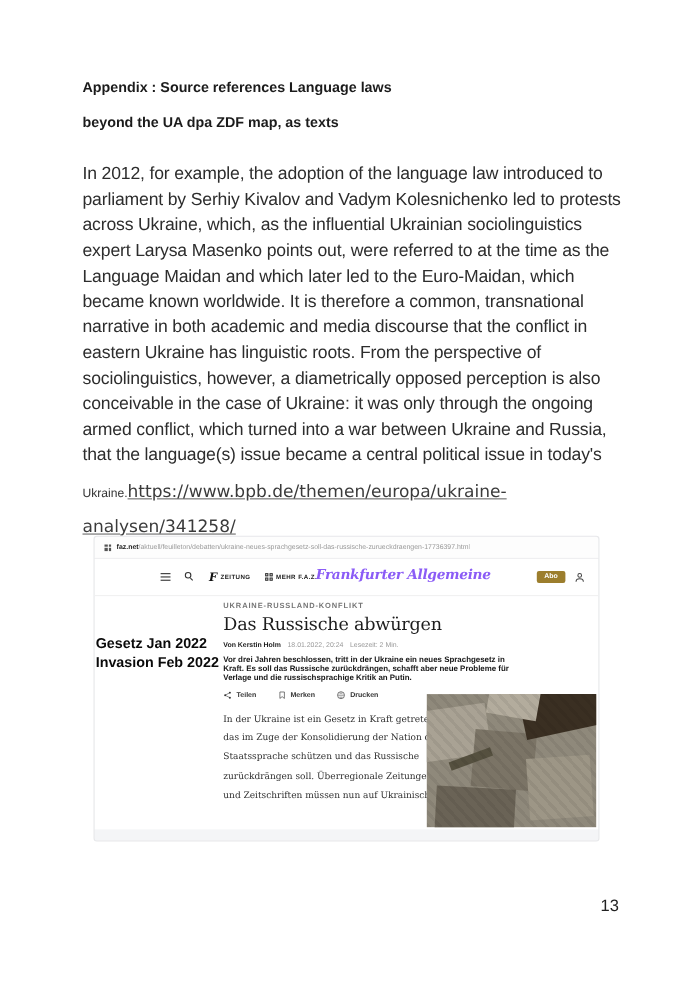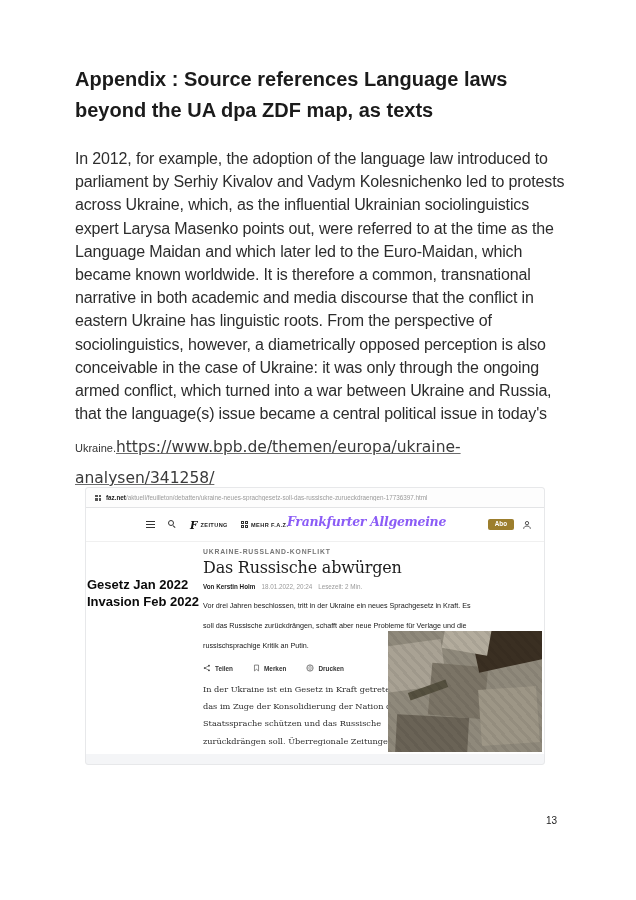--- a/index.html
+++ b/index.html
@@ -1,20 +1,20 @@
 <!DOCTYPE html>
 <html><head>
 <meta charset="utf-8">
 <style>
   html,body{margin:0;padding:0;background:#ffffff;}
   .page{position:relative;width:636px;height:900px;background:#ffffff;overflow:hidden;
         font-family:"Liberation Sans",sans-serif;color:#2d2d2d;}
 
   
-  .doc-heading{position:absolute;left:75px;top:64px;font-size:20px;font-weight:700;
+  .doc-heading{position:absolute;left:75px;top:64px;font-size:13px;font-weight:700;
                color:#1b1b1b;line-height:31px;}
   .doc-paragraph{position:absolute;left:75px;top:147px;width:494px;font-size:16px;
                  letter-spacing:-0.15px;line-height:23.2px;color:#2d2d2d;}
   .link-block{position:absolute;left:75px;top:392px;width:505px;line-height:30px;margin-top:40px;}
   .link-prefix{font-size:11px;color:#333;}
   .doc-link{font-family:"DejaVu Sans",sans-serif;font-size:15.5px;color:#3a3a3a;
             text-decoration:underline;text-decoration-color:#6b6b6b;cursor:pointer;}
   .doc-link .l2{display:block;text-align:center;}
 
   
@@ -50,21 +50,21 @@
            padding:2.5px 7px;border-radius:2px;line-height:1;}
   .person-icon svg{display:block;}
 
   .shot-content{position:relative;height:212px;background:#ffffff;overflow:hidden;}
   .article-col{margin-left:117px;width:268px;padding-top:6px;}
   .kicker{font-size:6.8px;font-weight:600;letter-spacing:0.8px;color:#767676;}
   .headline{margin-top:3px;font-family:"DejaVu Serif",serif;font-size:16px;
             letter-spacing:-0.2px;color:#1d1d1d;white-space:nowrap;}
   .byline{margin-top:6px;font-size:6.3px;color:#9a9a9a;display:flex;gap:6px;align-items:baseline;}
   .byline .author{color:#1a1a1a;font-weight:700;}
-  .lead{margin-top:6px;font-size:7.2px;font-weight:400;line-height:20px;color:#171717;width:268px;}
+  .lead{margin-top:6px;font-size:7.2px;font-weight:700;line-height:8px;color:#171717;width:268px;}
   .share-row{margin-top:8px;display:flex;gap:20px;align-items:center;}
   .share-item{display:flex;gap:4px;align-items:center;font-size:6.4px;font-weight:700;color:#333;}
   .share-item svg{display:block;}
   .body-serif{margin-top:9px;width:196px;font-family:"DejaVu Serif",serif;font-size:8.2px;
               line-height:17.2px;color:#2f2f2f;}
 
   .photo{position:absolute;top:89px;right:2px;width:154px;height:121px;background:#8f897b;overflow:hidden;}
   .photo i{position:absolute;display:block;}
   .r1{left:-6px;top:12px;width:62px;height:46px;background:#a9a294;transform:rotate(-8deg);}
   .r2{left:42px;top:34px;width:56px;height:52px;background:#7b7466;transform:rotate(5deg);}
@@ -72,21 +72,21 @@
   .r4{left:8px;bottom:-6px;width:72px;height:42px;background:#6a6356;transform:rotate(3deg);}
   .r5{right:4px;bottom:8px;width:58px;height:56px;background:#9d9686;transform:rotate(-4deg);}
   .r6{left:56px;top:-9px;width:46px;height:30px;background:#b3ac9d;transform:rotate(10deg);}
   .r7{left:20px;top:55px;width:40px;height:8px;background:#55503f;transform:rotate(-20deg);}
   .photo:after{content:"";position:absolute;inset:0;
                background:repeating-linear-gradient(48deg,rgba(0,0,0,.06) 0 3px,transparent 3px 8px);}
 
   
   .annotation{position:absolute;left:87px;top:577px;font-size:13px;font-weight:700;
               color:#0a0a0a;line-height:16.5px;z-index:5;}
-  .page-number{position:absolute;left:546px;top:815px;font-size:10px;color:#222;}
+  .page-number{position:absolute;left:546px;top:815px;font-size:15px;color:#222;}
 </style>
 </head>
 <body>
 
 <div class="page">
 
   <div class="doc-heading">
     <div>Appendix : Source references Language laws</div>
     <div>beyond the UA dpa ZDF map, as texts</div>
   </div>

